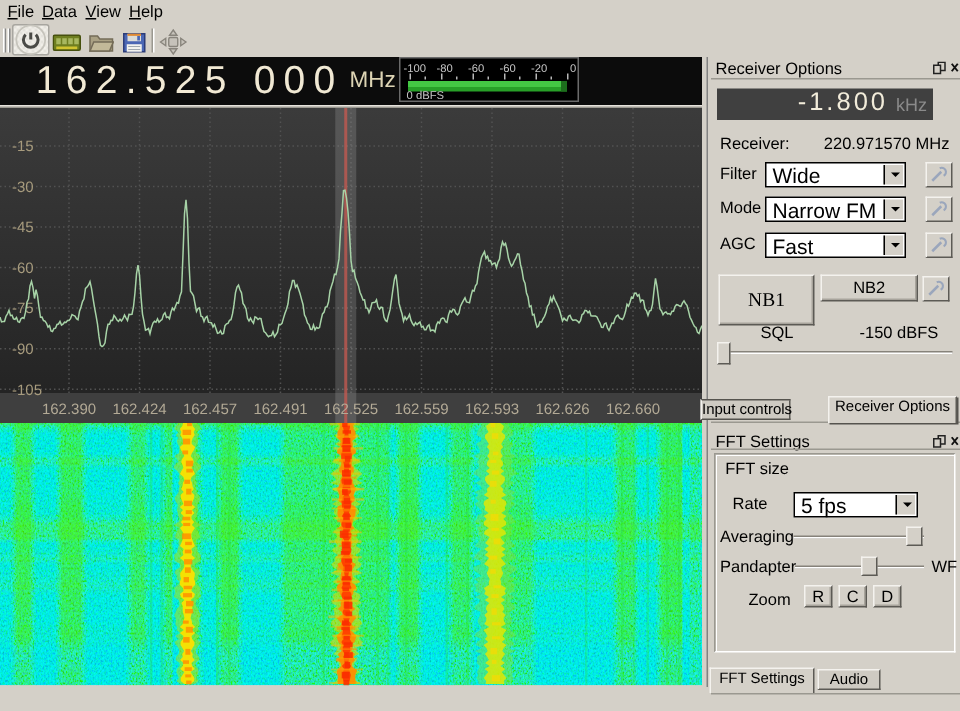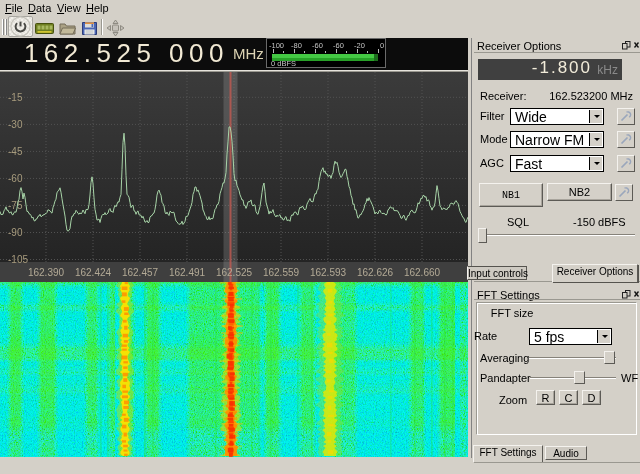--- a/index.html
+++ b/index.html
@@ -429,21 +429,21 @@
       <rect x="3.5" y="0.5" width="4.5" height="5.5" fill="none" stroke="#222" stroke-width="1"></rect>
       <rect x="0.5" y="2.5" width="4.5" height="5.5" fill="#d4d0c8" stroke="#222" stroke-width="1"></rect>
       <path d="M12.5 1.5 L16.5 6.5 M16.5 1.5 L12.5 6.5" stroke="#111" stroke-width="1.3"></path>
     </svg>
     <div class="abs hline" style="left:0px;top:16px;width:166px"></div>
     <div class="abs blackbox" style="left:4px;top:23px;width:144px;height:21px">
       <span class="abs" style="right:30px;top:-1px;color:#f2ecda;font-size:17px;letter-spacing:2px">-1.800</span>
       <span class="abs" style="right:4px;top:4px;color:#8a8a8a;font-size:12px">kHz</span>
     </div>
     <div class="abs" style="left:6px;top:54px">Receiver:</div>
-    <div class="abs" style="right:7px;top:54px">162.523200 MHz</div>
+    <div class="abs" style="right:7px;top:54px">220.971570 MHz</div>
     <div class="abs" style="left:6px;top:74px">Filter</div>
     <div class="combo" style="left:36px;top:72px;width:94px">
       <span class="txt">Wide</span>
       <span class="arr"></span>
     </div>
     <div class="toolsm" style="left:143px;top:72px">
       <svg width="16" height="15" style="position:absolute;left:0;top:0">
         <path d="M3.5 11.5 L9.5 5.5" stroke="#9aa6bc" stroke-width="1.7" fill="none"></path>
         <path d="M8.5 3.2 a2.6 2.6 0 1 1 2.6 5.0" stroke="#9aa6bc" stroke-width="1.4" fill="none"></path>
       </svg>
@@ -463,21 +463,21 @@
     <div class="combo" style="left:36px;top:119px;width:94px">
       <span class="txt">Fast</span>
       <span class="arr"></span>
     </div>
     <div class="toolsm" style="left:143px;top:119px">
       <svg width="16" height="15" style="position:absolute;left:0;top:0">
         <path d="M3.5 11.5 L9.5 5.5" stroke="#9aa6bc" stroke-width="1.7" fill="none"></path>
         <path d="M8.5 3.2 a2.6 2.6 0 1 1 2.6 5.0" stroke="#9aa6bc" stroke-width="1.4" fill="none"></path>
       </svg>
     </div>
-    <button class="btn" style="left:5px;top:147px;width:64px;height:24px;font-size:10px;font-family:Liberation Mono, monospace">NB1</button>
+    <button class="btn" style="left:5px;top:147px;width:64px;height:34px;font-size:13px;font-family:Liberation Serif, serif">NB1</button>
     <button class="btn" style="left:73px;top:147px;width:65px;height:18px;font-size:11px;font-family:inherit">NB2</button>
     <div class="toolsm" style="left:141px;top:148px">
       <svg width="16" height="15" style="position:absolute;left:0;top:0">
         <path d="M3.5 11.5 L9.5 5.5" stroke="#9aa6bc" stroke-width="1.7" fill="none"></path>
         <path d="M8.5 3.2 a2.6 2.6 0 1 1 2.6 5.0" stroke="#9aa6bc" stroke-width="1.4" fill="none"></path>
       </svg>
     </div>
     <div class="abs" style="left:33px;top:180px">SQL</div>
     <div class="abs" style="left:99px;top:180px">-150 dBFS</div>
     <div class="slider-track" style="left:6px;top:198px;width:155px"></div>
@@ -486,22 +486,22 @@
     <div class="tab" style="left:-7px;top:230px;width:60px;height:14px;border-top:1px solid #55534e;border-bottom:1px solid #55534e;background:#cecac2">Input controls</div>
     <div class="tab" style="left:78px;top:228px;width:86px;height:18px;background:#d4d0c8;box-shadow:1px 1px 0 #55534e">Receiver Options</div>
     <div class="abs" style="left:3px;top:253px"><span class="dockttl">FFT Settings</span></div>
     <svg class="abs" style="left:148px;top:254px" width="18" height="9">
       <rect x="3.5" y="0.5" width="4.5" height="5.5" fill="none" stroke="#222" stroke-width="1"></rect>
       <rect x="0.5" y="2.5" width="4.5" height="5.5" fill="#d4d0c8" stroke="#222" stroke-width="1"></rect>
       <path d="M12.5 1.5 L16.5 6.5 M16.5 1.5 L12.5 6.5" stroke="#111" stroke-width="1.3"></path>
     </svg>
     <div class="abs hline" style="left:0px;top:263px;width:166px"></div>
     <div class="abs" style="left:2px;top:266px;width:161px;height:133px;border:1px solid #9a9890;border-right-color:#fff;border-bottom-color:#fff;box-shadow:inset 1px 1px 0 #fff"></div>
-    <div class="abs" style="left:12px;top:271px;width:52px;text-align:center">FFT size</div>
-    <div class="abs" style="left:0px;top:294px;width:52px;text-align:left">Rate</div>
+    <div class="abs" style="left:0px;top:271px;width:52px;text-align:right">FFT size</div>
+    <div class="abs" style="left:0px;top:294px;width:52px;text-align:center">Rate</div>
     <div class="combo" style="left:55px;top:292px;width:83px">
       <span class="txt">5 fps</span>
       <span class="arr"></span>
     </div>
     <div class="abs" style="left:6px;top:316px">Averaging</div>
     <div class="slider-track" style="left:55px;top:321px;width:87px"></div>
     <div class="slider-handle" style="left:130px;top:315px;width:11px;height:13px"></div>
     <div class="abs" style="left:6px;top:336px">Pandapter</div>
     <div class="slider-track" style="left:56px;top:341px;width:86px"></div>
     <div class="slider-handle" style="left:100px;top:335px;width:11px;height:13px"></div>

